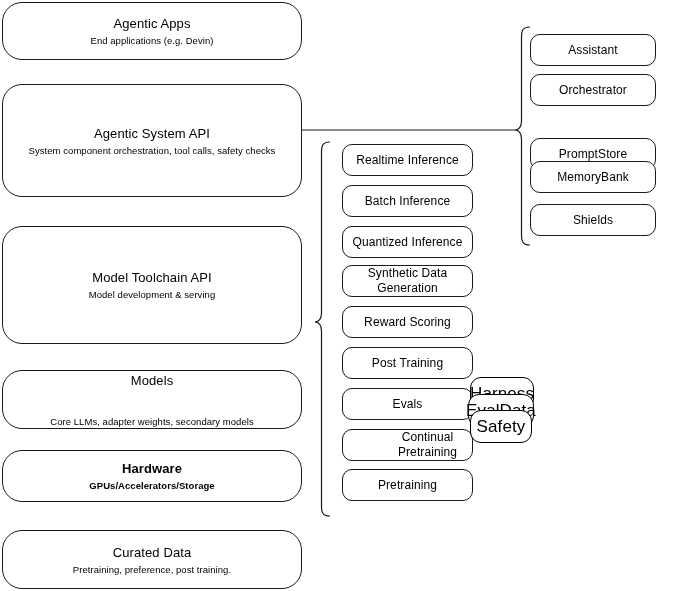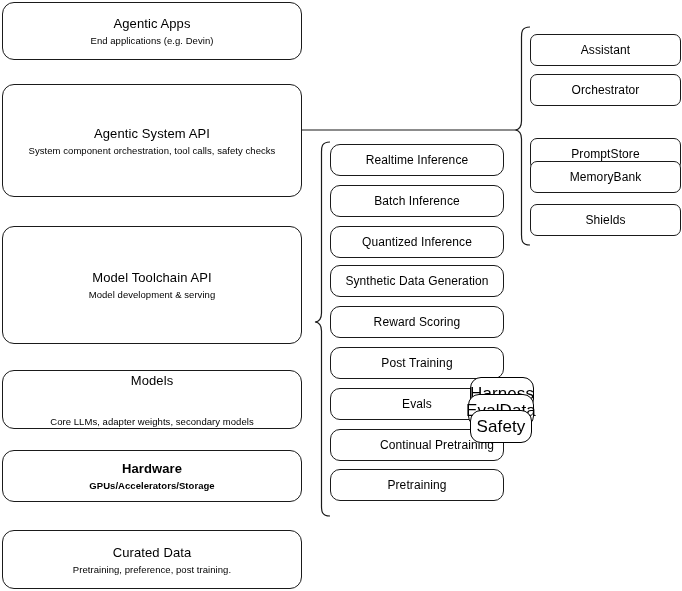--- a/index.html
+++ b/index.html
@@ -17,21 +17,21 @@
     height: 591px;
     background: #ffffff;
     overflow: hidden;
   }
 
   
   .box {
     position: absolute;
     box-sizing: border-box;
     border: 1.2px solid #1a1a1a;
-    border-radius: 12px;
+    border-radius: 20px;
     background: #ffffff;
     display: flex;
     flex-direction: column;
     align-items: center;
     justify-content: center;
     text-align: center;
   }
 
   
   .layer { left: 2px; width: 300px; }
@@ -52,22 +52,22 @@
   
   .pill {
     border-radius: 10px;
     height: 32px;
   }
   .pill .label {
     font-size: 12px;
     line-height: 15px;
     letter-spacing: .1px;
   }
-  .mid-pill { left: 330px; width: 174px; }
-  .right-pill { left: 530px; width: 151px; border-radius: 7px; }
+  .mid-pill { left: 342px; width: 131px; }
+  .right-pill { left: 530px; width: 126px; }
 
   
   .tag {
     position: absolute;
     box-sizing: border-box;
     border: 1.4px solid #000;
     border-radius: 11px;
     background: #ffffff;
     height: 33px;
     display: flex;

